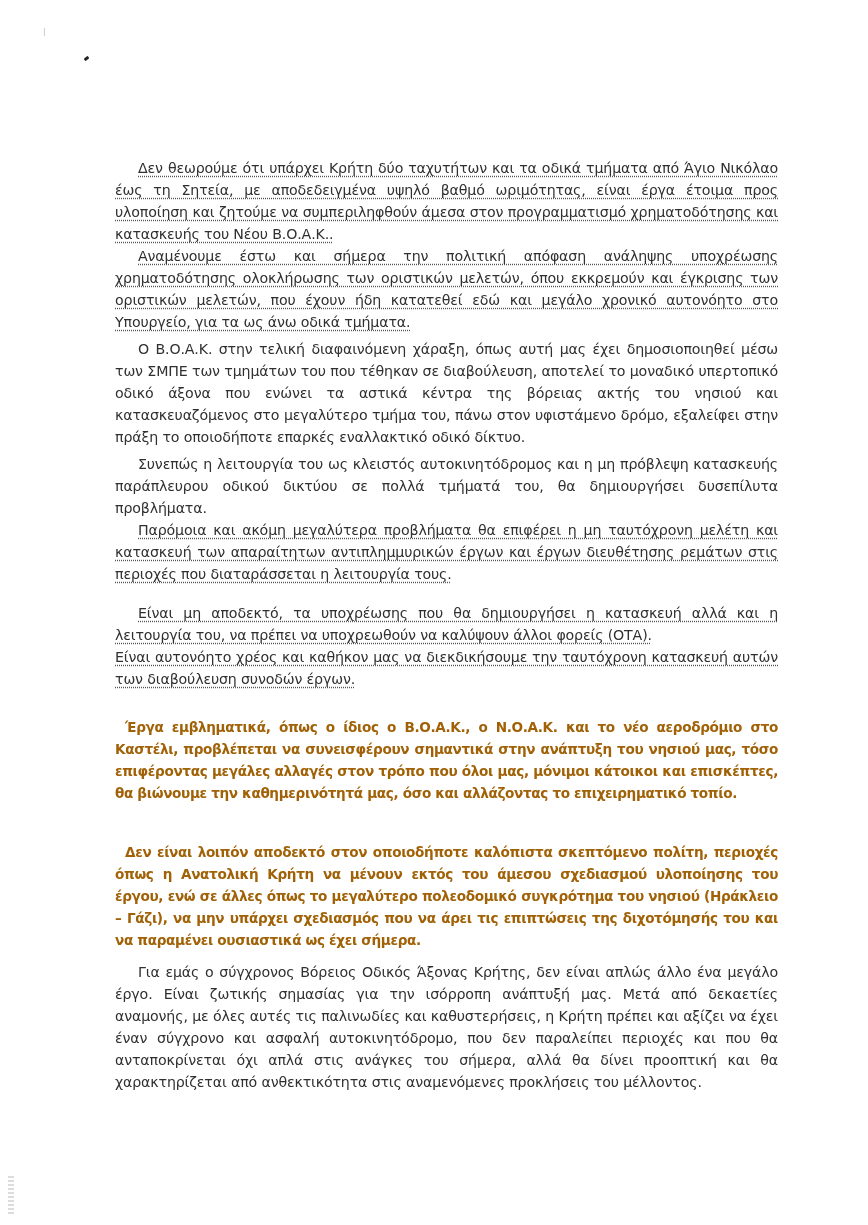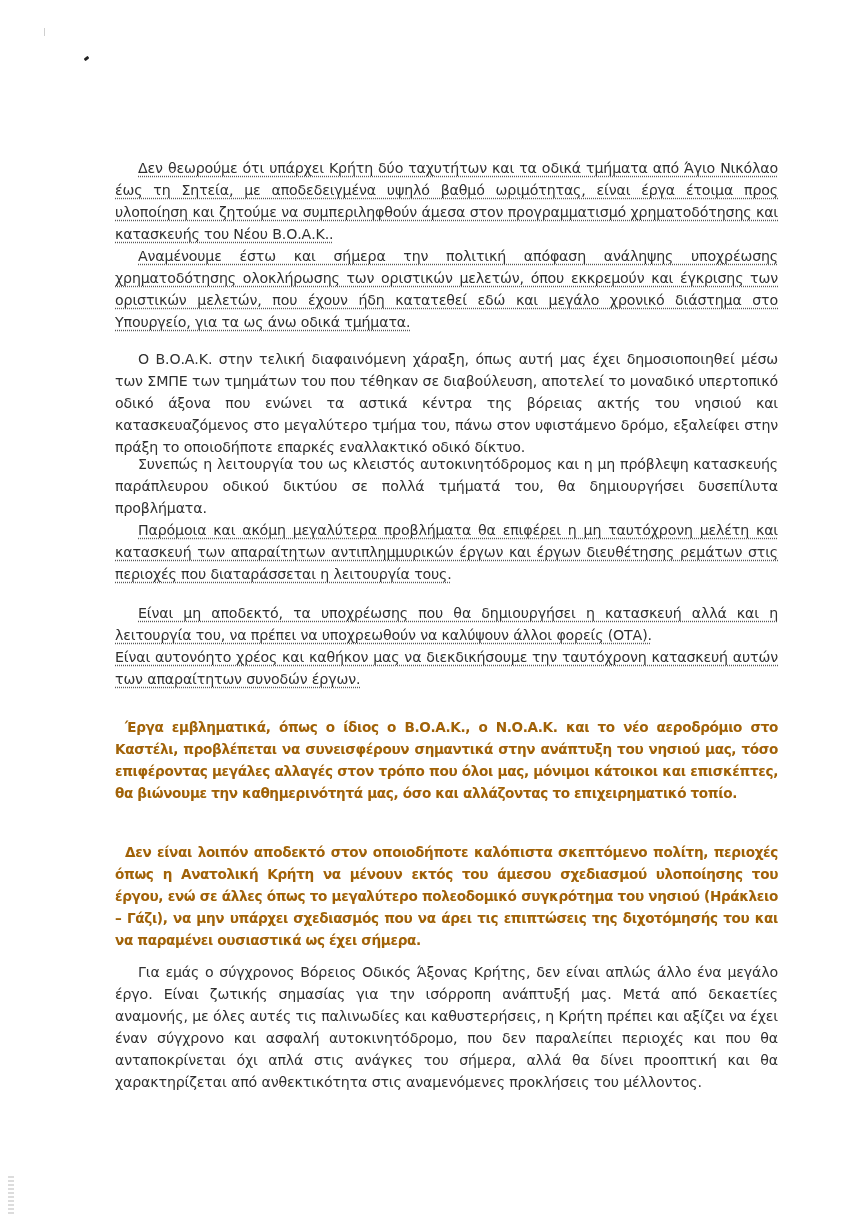--- a/index.html
+++ b/index.html
@@ -64,21 +64,21 @@
       font-size: 13.6px;
     }
     .u {
       text-decoration: underline;
       text-decoration-style: dotted;
       text-decoration-color: #555;
       text-underline-offset: 3px;
     }
     .p1 { top: 157px; }
     .p2 { top: 245px; }
-    .p3 { top: 348px; }
+    .p3 { top: 338px; }
     .p4 { top: 453px; }
     .p5 { top: 519px; }
     .p6 { top: 602px; }
     .p7 { top: 646px; }
     .p8 { top: 716px; }
     .p9 { top: 841px; }
     .p10 { top: 937px; margin-top: 24px; }
   </style>
 </head>
 <body>
@@ -86,41 +86,41 @@
 <div class="page">
   <div class="mark-faint"></div>
   <div class="mark-dot"></div>
   <div class="edge-strip"></div>
 
   <p class="content para p1">
     <span class="u">Δεν θεωρούμε ότι υπάρχει Κρήτη δύο ταχυτήτων και τα οδικά τμήματα από Άγιο Νικόλαο έως τη Σητεία, με αποδεδειγμένα υψηλό βαθμό ωριμότητας, είναι έργα έτοιμα προς υλοποίηση και ζητούμε να συμπεριληφθούν άμεσα στον προγραμματισμό χρηματοδότησης και κατασκευής του Νέου Β.Ο.Α.Κ..</span>
   </p>
 
   <p class="content para p2">
-    <span class="u">Αναμένουμε έστω και σήμερα την πολιτική απόφαση ανάληψης υποχρέωσης χρηματοδότησης ολοκλήρωσης των οριστικών μελετών, όπου εκκρεμούν και έγκρισης των οριστικών μελετών, που έχουν ήδη κατατεθεί εδώ και μεγάλο χρονικό διάστημα στο Υπουργείο, για τα ως άνω οδικά τμήματα.</span>
+    <span class="u">Αναμένουμε έστω και σήμερα την πολιτική απόφαση ανάληψης υποχρέωσης χρηματοδότησης ολοκλήρωσης των οριστικών μελετών, όπου εκκρεμούν και έγκρισης των οριστικών μελετών, που έχουν ήδη κατατεθεί εδώ και μεγάλο χρονικό αυτονόητο στο Υπουργείο, για τα ως άνω οδικά τμήματα.</span>
   </p>
 
   <p class="content para p3">
     <span>Ο Β.Ο.Α.Κ. στην τελική διαφαινόμενη χάραξη, όπως αυτή μας έχει δημοσιοποιηθεί μέσω των ΣΜΠΕ των τμημάτων του που τέθηκαν σε διαβούλευση,  αποτελεί το μοναδικό υπερτοπικό οδικό άξονα που ενώνει τα αστικά κέντρα της βόρειας ακτής του νησιού και κατασκευαζόμενος στο μεγαλύτερο τμήμα του, πάνω στον υφιστάμενο δρόμο, εξαλείφει στην πράξη το οποιοδήποτε επαρκές εναλλακτικό οδικό δίκτυο.</span>
   </p>
 
   <p class="content para p5">
     <span class="u">Παρόμοια και ακόμη μεγαλύτερα προβλήματα θα επιφέρει η μη ταυτόχρονη μελέτη και κατασκευή των απαραίτητων αντιπλημμυρικών έργων και έργων διευθέτησης ρεμάτων στις περιοχές που διαταράσσεται η λειτουργία τους.</span>
   </p>
 
   <p class="content para p4">
     <span>Συνεπώς η λειτουργία του ως κλειστός αυτοκινητόδρομος και η μη πρόβλεψη κατασκευής παράπλευρου οδικού δικτύου σε πολλά τμήματά του, θα δημιουργήσει δυσεπίλυτα προβλήματα.</span>
   </p>
 
   <p class="content para p6">
     <span class="u">Είναι μη αποδεκτό, τα υποχρέωσης που θα δημιουργήσει η κατασκευή αλλά και η λειτουργία του, να πρέπει να υποχρεωθούν να καλύψουν άλλοι φορείς (ΟΤΑ).</span>
   </p>
 
   <p class="content para no-indent p7">
-    <span class="u">Είναι αυτονόητο χρέος και καθήκον μας να  διεκδικήσουμε την ταυτόχρονη κατασκευή αυτών των απαραίτητων συνοδών έργων.</span>
+    <span class="u">Είναι αυτονόητο χρέος και καθήκον μας να  διεκδικήσουμε την ταυτόχρονη κατασκευή αυτών των διαβούλευση συνοδών έργων.</span>
   </p>
 
   <p class="content para bold small-indent p8">
     <span>Έργα εμβληματικά, όπως ο ίδιος ο Β.Ο.Α.Κ., ο Ν.Ο.Α.Κ. και το νέο αεροδρόμιο στο Καστέλι, προβλέπεται να συνεισφέρουν σημαντικά στην ανάπτυξη του νησιού μας, τόσο επιφέροντας μεγάλες αλλαγές στον τρόπο που όλοι μας, μόνιμοι κάτοικοι και επισκέπτες, θα βιώνουμε την καθημερινότητά μας, όσο και αλλάζοντας το επιχειρηματικό τοπίο.</span>
   </p>
 
   <p class="content para bold small-indent p9">
     <span>Δεν είναι λοιπόν αποδεκτό στον οποιοδήποτε καλόπιστα σκεπτόμενο πολίτη, περιοχές όπως η Ανατολική Κρήτη να μένουν εκτός του άμεσου σχεδιασμού υλοποίησης του έργου, ενώ σε άλλες όπως το μεγαλύτερο πολεοδομικό συγκρότημα του νησιού (Ηράκλειο – Γάζι), να μην υπάρχει σχεδιασμός που να άρει τις επιπτώσεις της διχοτόμησής του και να παραμένει ουσιαστικά ως έχει σήμερα.</span>
   </p>
 

